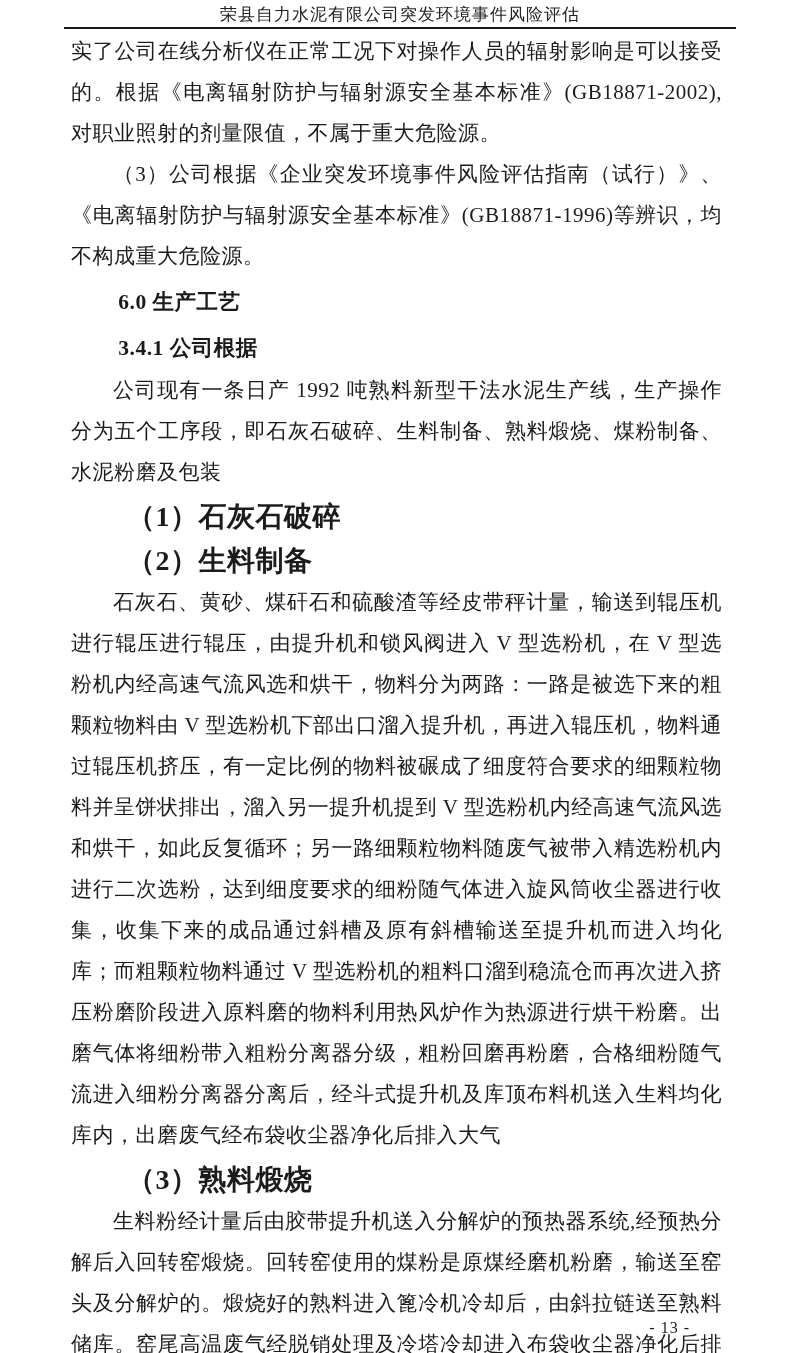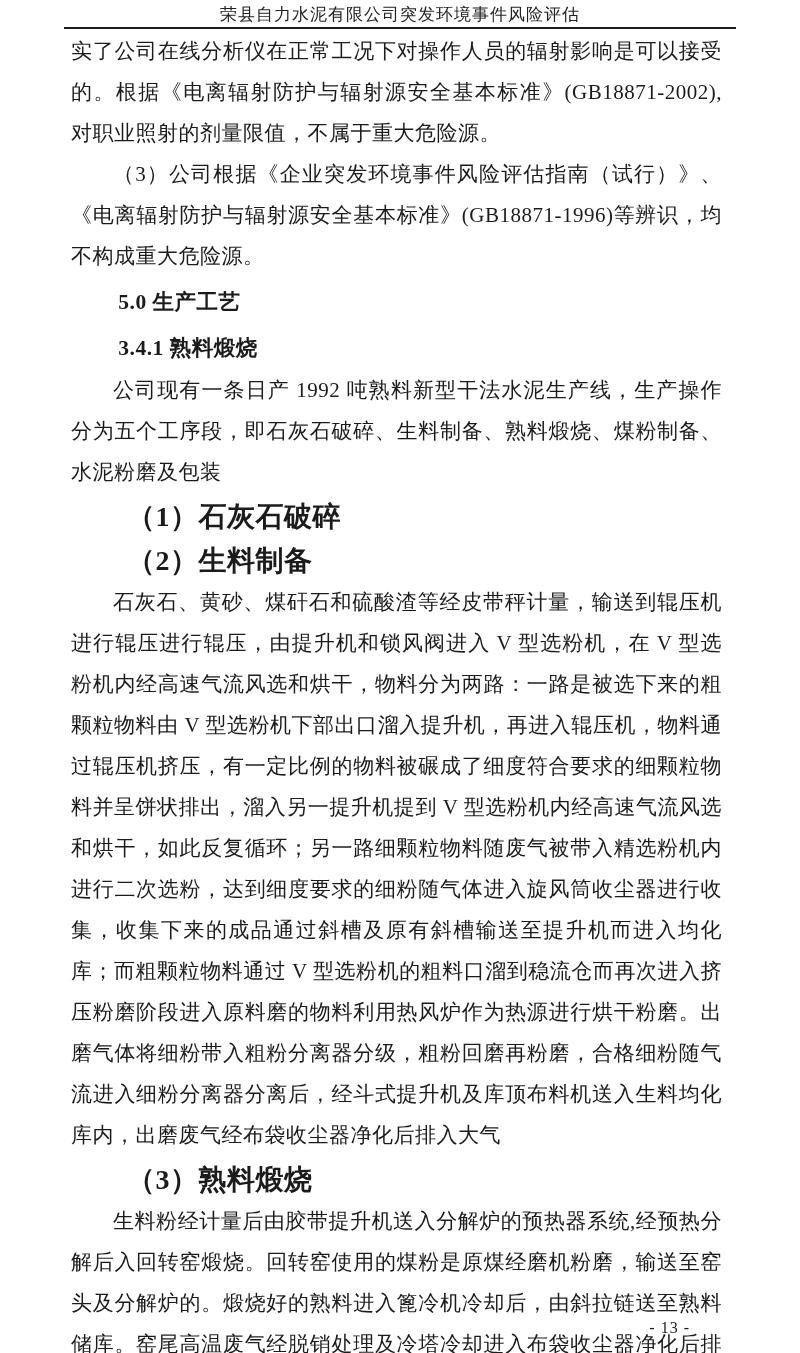--- a/index.html
+++ b/index.html
@@ -73,23 +73,23 @@
   <div class="header">
     <div class="header-title">荣县自力水泥有限公司突发环境事件风险评估</div>
     <div class="header-rule"></div>
   </div>
 
   <div class="content">
     <p class="para no-indent">实了公司在线分析仪在正常工况下对操作人员的辐射影响是可以接受的。根据《电离辐射防护与辐射源安全基本标准》(GB18871-2002),对职业照射的剂量限值，不属于重大危险源。</p>
 
     <p class="para">（3）公司根据《企业突发环境事件风险评估指南（试行）》、《电离辐射防护与辐射源安全基本标准》(GB18871-1996)等辨识，均不构成重大危险源。</p>
 
-    <h2 class="h2">5.0 生产工艺</h2>
+    <h2 class="h2">6.0 生产工艺</h2>
 
-    <h3 class="h3">3.4.1 熟料煅烧</h3>
+    <h3 class="h3">3.4.1 公司根据</h3>
 
     <p class="para">公司现有一条日产 1992 吨熟料新型干法水泥生产线，生产操作分为五个工序段，即石灰石破碎、生料制备、熟料煅烧、煤粉制备、 水泥粉磨及包装</p>
 
     <h4 class="h4">（1）石灰石破碎</h4>
 
 
     <h4 class="h4">（2）生料制备</h4>
 
     <p class="para">石灰石、黄砂、煤矸石和硫酸渣等经皮带秤计量，输送到辊压机进行辊压进行辊压，由提升机和锁风阀进入 V 型选粉机，在 V 型选粉机内经高速气流风选和烘干，物料分为两路：一路是被选下来的粗颗粒物料由 V 型选粉机下部出口溜入提升机，再进入辊压机，物料通过辊压机挤压，有一定比例的物料被碾成了细度符合要求的细颗粒物料并呈饼状排出，溜入另一提升机提到 V 型选粉机内经高速气流风选和烘干，如此反复循环；另一路细颗粒物料随废气被带入精选粉机内进行二次选粉，达到细度要求的细粉随气体进入旋风筒收尘器进行收集，收集下来的成品通过斜槽及原有斜槽输送至提升机而进入均化库；而粗颗粒物料通过 V 型选粉机的粗料口溜到稳流仓而再次进入挤压粉磨阶段进入原料磨的物料利用热风炉作为热源进行烘干粉磨。出磨气体将细粉带入粗粉分离器分级，粗粉回磨再粉磨，合格细粉随气流进入细粉分离器分离后，经斗式提升机及库顶布料机送入生料均化库内，出磨废气经布袋收尘器净化后排入大气</p>
 

